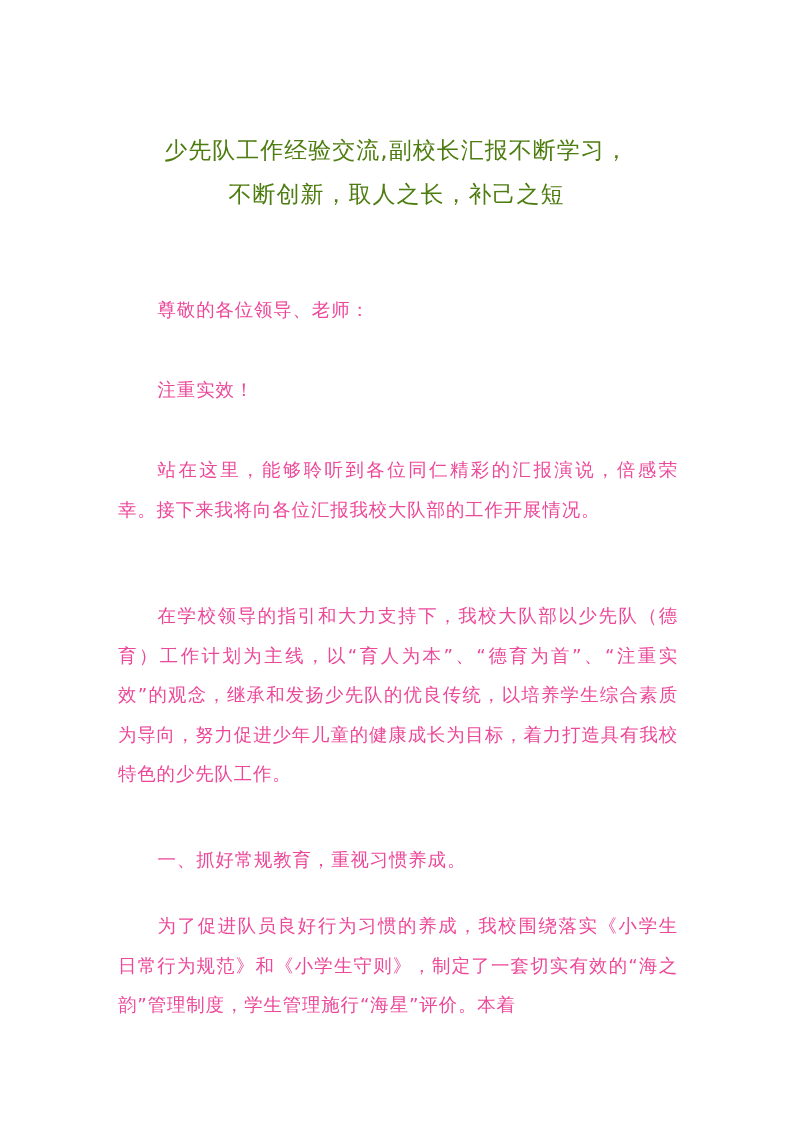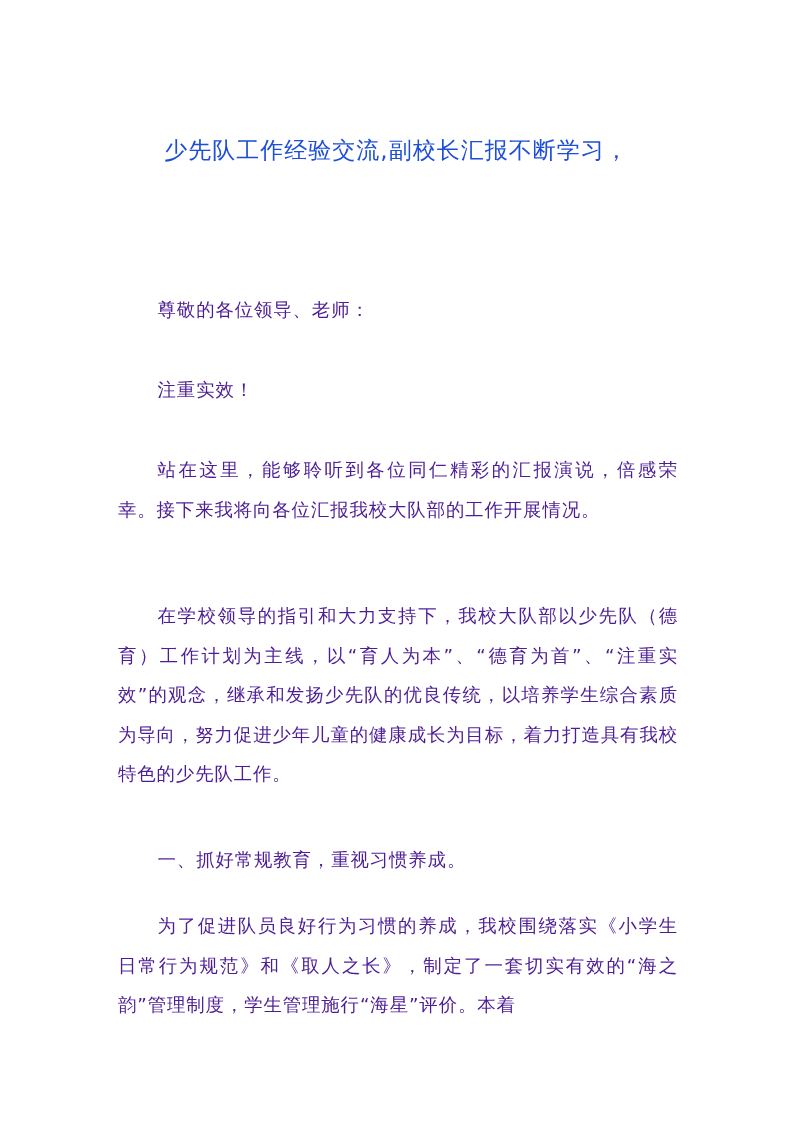--- a/index.html
+++ b/index.html
@@ -24,55 +24,56 @@
     }
     .title {
       position: absolute;
       left: 100px;
       width: 593px;
       top: 128px;
       text-align: center;
       font-size: 23px;
       line-height: 44px;
       letter-spacing: 1px;
-      color: #1d4ed8;
+      color: #4d7c0f;
       margin: 0;
       font-weight: normal;
     }
     .title .line { display: block; white-space: nowrap; }
     .body-text {
       position: absolute;
       left: 118px;
       width: 560px;
       top: 0;
     }
     .para {
       position: absolute;
       left: 0;
       width: 560px;
       margin: 0;
       font-size: 18.4px;
       line-height: 39.5px;
       letter-spacing: 0.9px;
       text-align: justify;
-      color: #4c1d95;
+      color: #ec4899;
       text-indent: 2.15em;
     }
   </style>
 </head>
 <body>
 
 <div class="page">
 
   <h1 class="title">
     <span class="line">少先队工作经验交流,副校长汇报不断学习，</span>
+    <span class="line">不断创新，取人之长，补己之短</span>
   </h1>
 
   <div class="body-text">
     <p class="para" style="top:290px;">尊敬的各位领导、老师：</p>
     <p class="para" style="top:370px;">注重实效！</p>
     <p class="para" style="top:450px;">站在这里，能够聆听到各位同仁精彩的汇报演说，倍感荣幸。接下来我将向各位汇报我校大队部的工作开展情况。</p>
     <p class="para" style="top:596px;">在学校领导的指引和大力支持下，我校大队部以少先队（德育）工作计划为主线，以“育人为本”、“德育为首”、“注重实效”的观念，继承和发扬少先队的优良传统，以培养学生综合素质为导向，努力促进少年儿童的健康成长为目标，着力打造具有我校特色的少先队工作。</p>
     <p class="para" style="top:840px;">一、抓好常规教育，重视习惯养成。</p>
-    <p class="para" style="top:906px;">为了促进队员良好行为习惯的养成，我校围绕落实《小学生日常行为规范》和《取人之长》，制定了一套切实有效的“海之韵”管理制度，学生管理施行“海星”评价。本着</p>
+    <p class="para" style="top:906px;">为了促进队员良好行为习惯的养成，我校围绕落实《小学生日常行为规范》和《小学生守则》，制定了一套切实有效的“海之韵”管理制度，学生管理施行“海星”评价。本着</p>
   </div>
 
 </div>
 
 </body></html>

